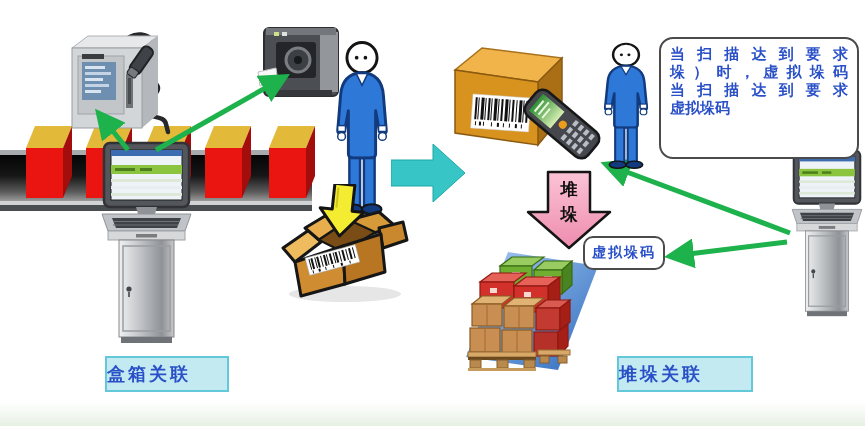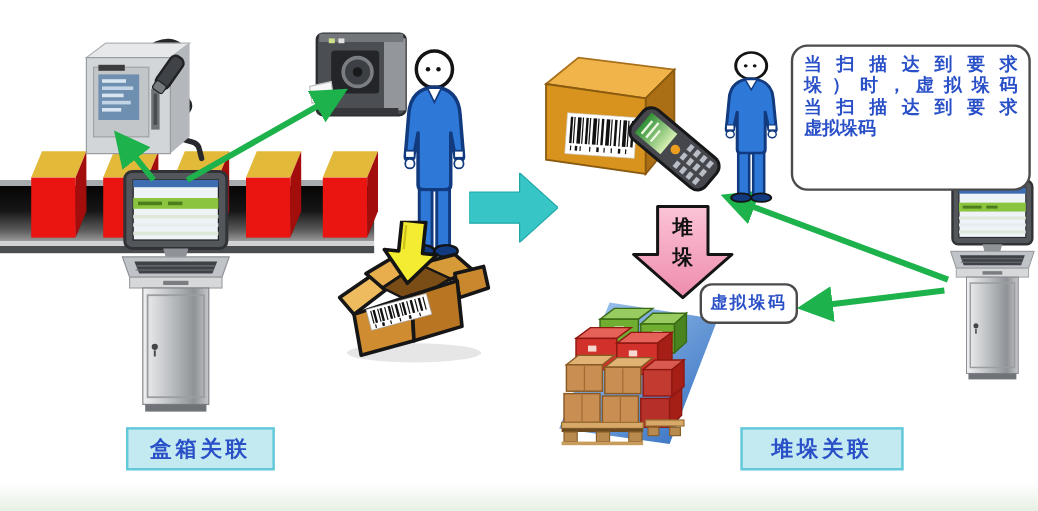--- a/index.html
+++ b/index.html
@@ -7,21 +7,21 @@
           font-family:"Liberation Sans","DejaVu Sans",sans-serif;}
   .abs{position:absolute;}
   
   .ga{stroke:var(--green_arrow,#1db24b);stroke-width:5;fill:none;}
   .gah{fill:var(--green_arrow,#1db24b);}
   .cyanfill{fill:var(--cyan_arrow,#38c5c5);stroke:#1fa8a8;stroke-width:1;}
   .redbox{fill:var(--red_box,#ea1410);}
   .redside{fill:#a30d0b;}
   .ytop{fill:var(--box_top_yellow,#e3b93a);}
   .caption{background:var(--caption_bg,#c4eaf1);border:2px solid var(--caption_border,#62c8da);
-           color:var(--blue_text,#2a50c8);font-size:18px;font-weight:bold;text-align:center;
+           color:var(--blue_text,#2a50c8);font-size:18px;font-weight:bold;text-align:left;
            line-height:32px;letter-spacing:3px;box-sizing:border-box;}
   .bubble{background:#fff;border:2.5px solid var(--bubble_border,#4b4b4b);border-radius:14px;
           box-sizing:border-box;padding:6px 9px 0 9px;color:var(--blue_text,#2a50c8);
           font-size:15px;font-weight:bold;line-height:18px;}
   .bl{text-align:justify;text-align-last:justify;}
   .vcode{background:#fff;border:2.5px solid var(--bubble_border,#4b4b4b);border-radius:10px;
          box-sizing:border-box;color:var(--blue_text,#2a50c8);font-size:14px;font-weight:bold;
          text-align:center;line-height:29px;letter-spacing:2px;}
   .stackTxt{color:#101010;font-size:17px;font-weight:bold;text-align:center;line-height:25px;}
   .stackTxt span{display:block;}

